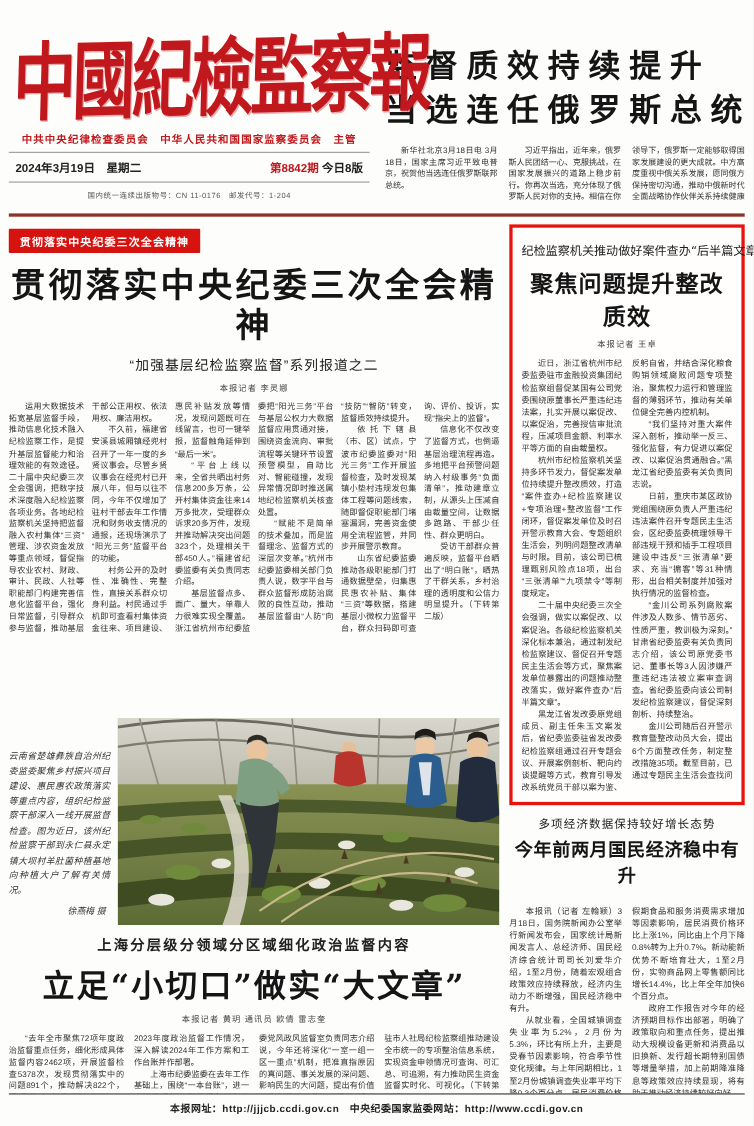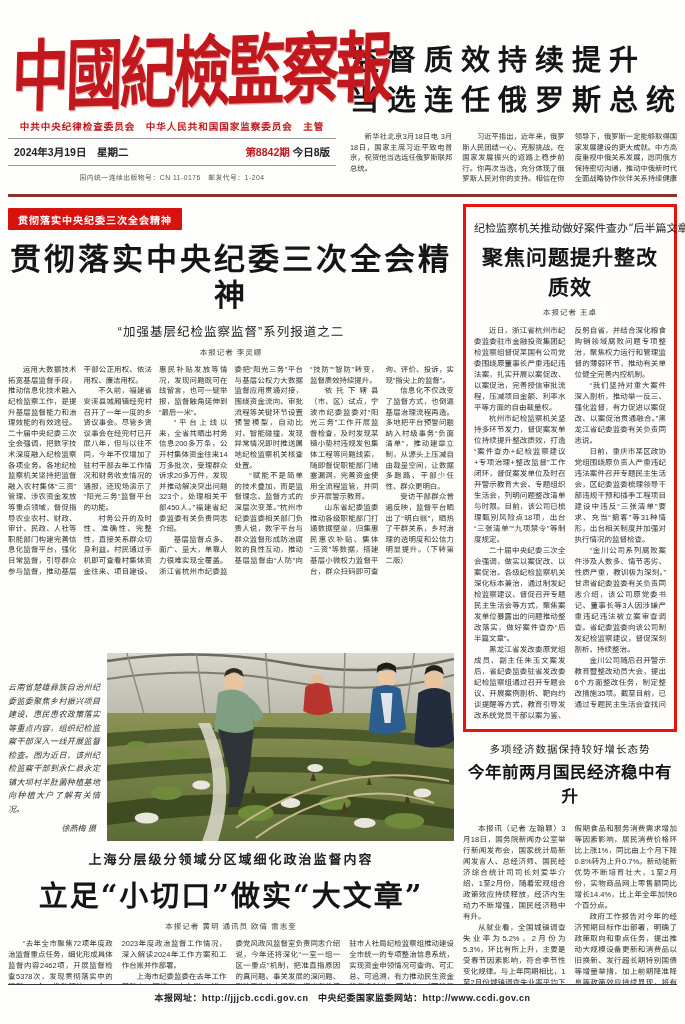--- a/index.html
+++ b/index.html
@@ -68,21 +68,21 @@
     letter-spacing:0px;margin:4px 0 6px 0;white-space:nowrap;}
   .rb-headline{font-family:"DejaVu Serif",serif;font-weight:900;font-size:21px;color:var(--ink);
     text-align:center;letter-spacing:1px;margin-bottom:5px;}
   
   .econ{margin-top:9px;}
   .econ-kicker{text-align:center;font-family:"DejaVu Serif",serif;font-size:10.5px;
     color:#222;letter-spacing:1px;margin-bottom:3px;}
   .econ-headline{font-family:"DejaVu Serif",serif;font-weight:900;font-size:16.5px;
     color:var(--ink);text-align:center;letter-spacing:.5px;margin-bottom:16px;}
   
-  .page-footer{position:absolute;left:8px;right:8px;bottom:0;height:40px;
+  .page-footer{position:absolute;left:8px;right:8px;bottom:0;height:30px;
     border-top:1px solid #333;text-align:center;padding-top:6px;
     font-size:9px;font-weight:bold;color:#222;letter-spacing:.5px;background:#fdfdfb;}
 </style>
 </head>
 <body>
 
 <div class="page">
 
   <header class="masthead">
     <div class="mast-left">

